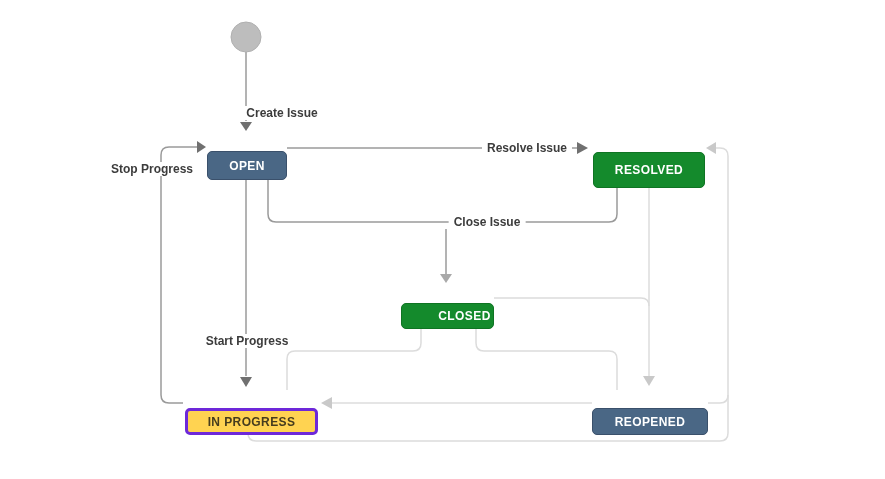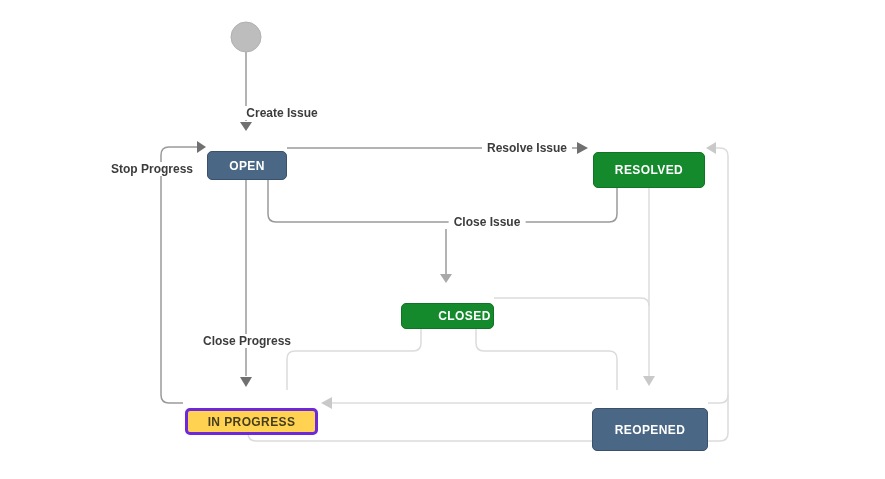--- a/index.html
+++ b/index.html
@@ -135,27 +135,27 @@
   </div>
 
   <div class="node node-green" style="left:401px; top:285px; width:93px; height:26px;padding-left:34px;">
     <span>CLOSED</span>
   </div>
 
   <div class="node node-yellow" style="left:185px; top:390px; width:133px; height:27px;">
     <span>IN PROGRESS</span>
   </div>
 
-  <div class="node node-blue" style="left:592px; top:390px; width:116px; height:43px;">
+  <div class="node node-blue" style="left:592px; top:390px; width:116px; height:27px;">
     <span>REOPENED</span>
   </div>
 
   <div class="edge-label" style="left:246px; top:106px;margin-left:36px;">Create Issue</div>
 
   <div class="edge-label" style="left:152px; top:162px;">Stop Progress</div>
 
   <div class="edge-label" style="left:527px; top:141px;">Resolve Issue</div>
 
   <div class="edge-label" style="left:466px; top:215px;margin-left:21px;">Close Issue</div>
 
-  <div class="edge-label" style="left:247px; top:334px;">Close Progress</div>
+  <div class="edge-label" style="left:247px; top:334px;">Start Progress</div>
 
 </div>
 
 </body></html>

